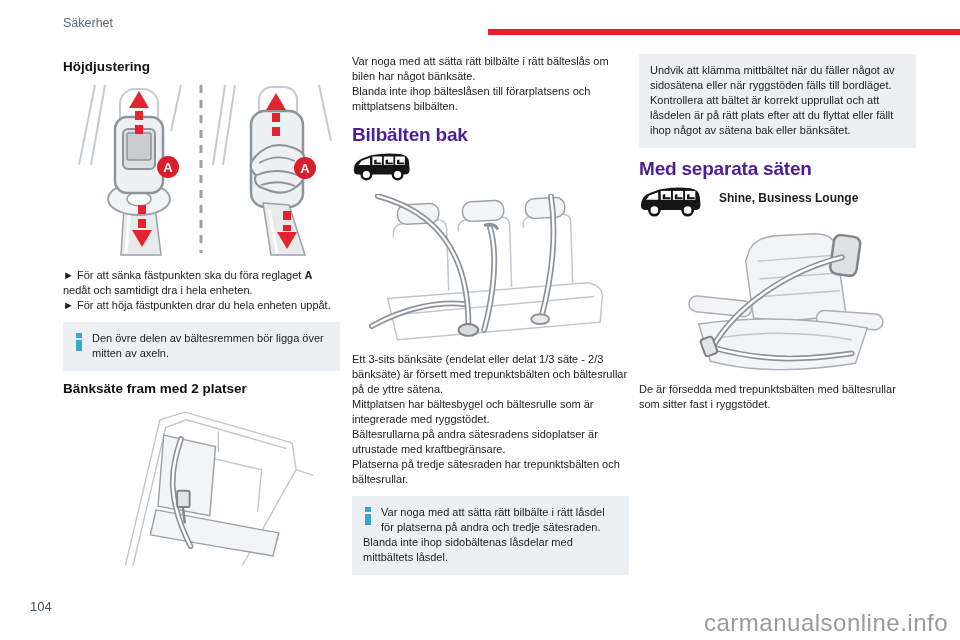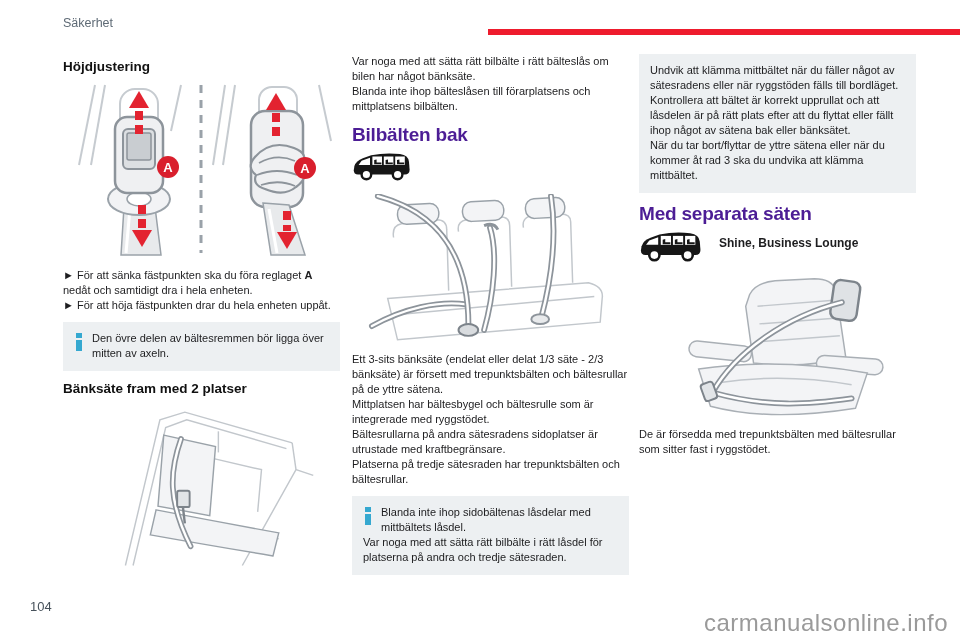--- a/index.html
+++ b/index.html
@@ -198,30 +198,29 @@
   <p>Ett 3-sits bänksäte (endelat eller delat 1/3 säte - 2/3 bänksäte) är försett med trepunktsbälten och bältesrullar på de yttre sätena.</p>
   <p>Mittplatsen har bältesbygel och bältesrulle som är integrerade med ryggstödet.</p>
   <p>Bältesrullarna på andra sätesradens sidoplatser är utrustade med kraftbegränsare.</p>
   <p>Platserna på tredje sätesraden har trepunktsbälten och bältesrullar.</p>
 
   <div class="infobox">
     <span class="i-icon">
         <span class="i-dot"></span>
         <span class="i-bar"></span>
       </span>
+    <p>Var noga med att sätta rätt bilbälte i rätt låsdel för platserna på andra och tredje sätesraden.</p>
     <p>Blanda inte ihop sidobältenas låsdelar med mittbältets låsdel.</p>
-    <p>Var noga med att sätta rätt bilbälte i rätt låsdel för platserna på andra och tredje sätesraden.</p>
   </div>
 </div>
 
 <div class="col" id="col3">
   <div class="infobox" style="margin-top:0;">
-    <p>Undvik att klämma mittbältet när du fäller något av sätesradens eller när ryggstöden fälls till bordläget.</p>
+    <p>Undvik att klämma mittbältet när du fäller något av sidosätena eller när ryggstöden fälls till bordläget.</p>
     <p>Kontrollera att bältet är korrekt upprullat och att låsdelen är på rätt plats efter att du flyttat eller fällt ihop något av sätena bak eller bänksätet.</p>
-    <p>När du tar bort/flyttar de yttre sätena eller när du kommer åt rad 3 ska du undvika att klämma mittbältet.</p>
   </div>
 
   <h2 class="h-large">Med separata säten</h2>
 
   <div class="van-row">
     <svg width="64" height="35" viewBox="0 0 100 54">
       <path d="M10 42 Q3 42 3 35 L4 28 Q7 19 18 15 L32 10 Q56 5 80 8 Q94 10 95 21 L96 34 Q96 42 88 42 Z" fill="#161616"></path>
       <path d="M16 19 L30 14 L30 26 L11 26 Z" fill="#ffffff"></path>
       <rect x="34" y="12" width="16" height="14" fill="#ffffff"></rect>
       <rect x="53" y="12" width="16" height="14" fill="#ffffff"></rect>

